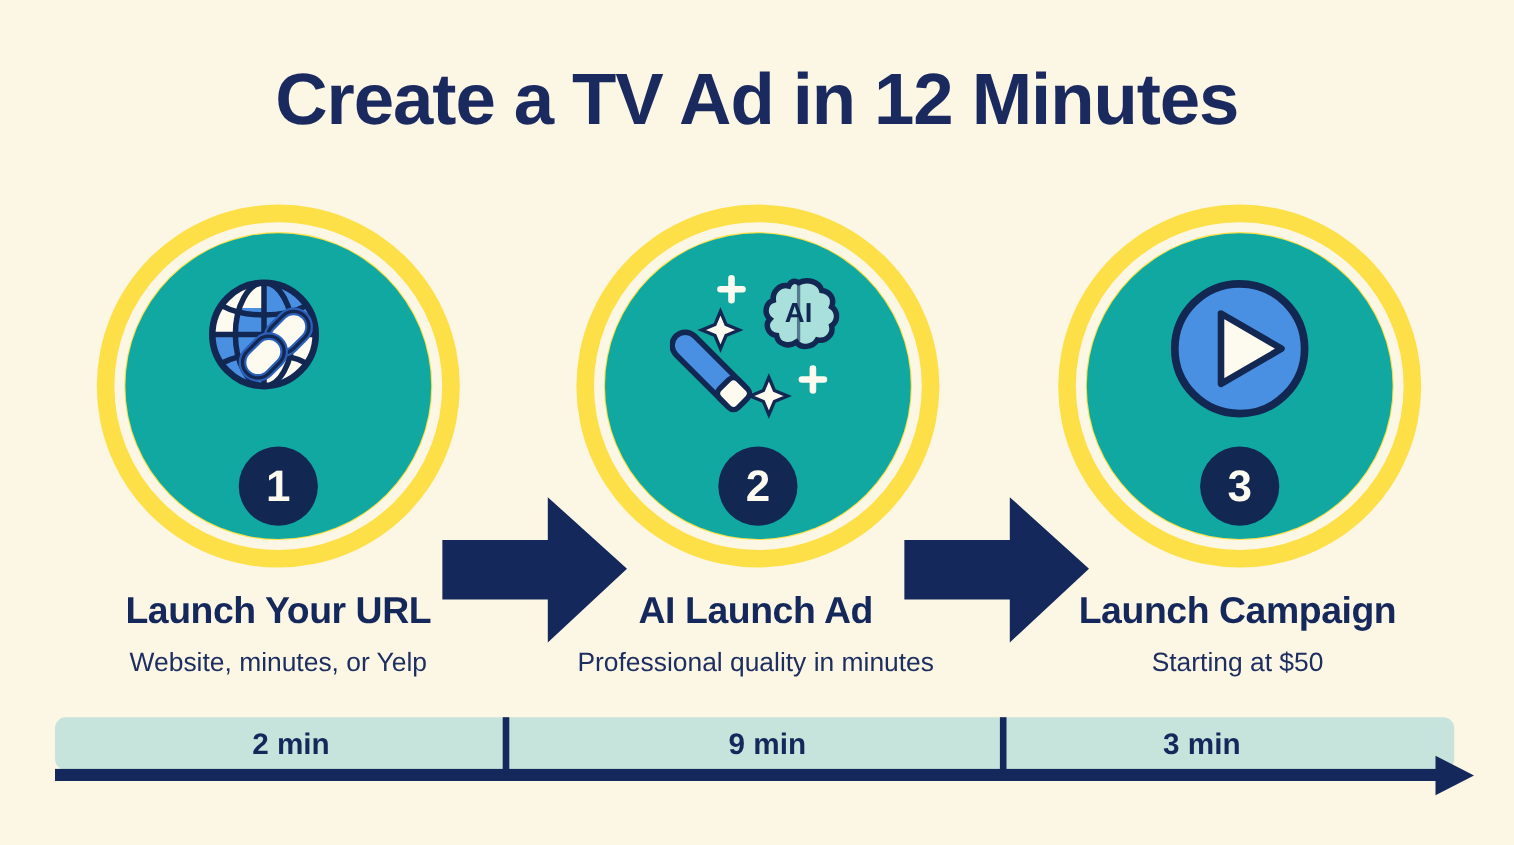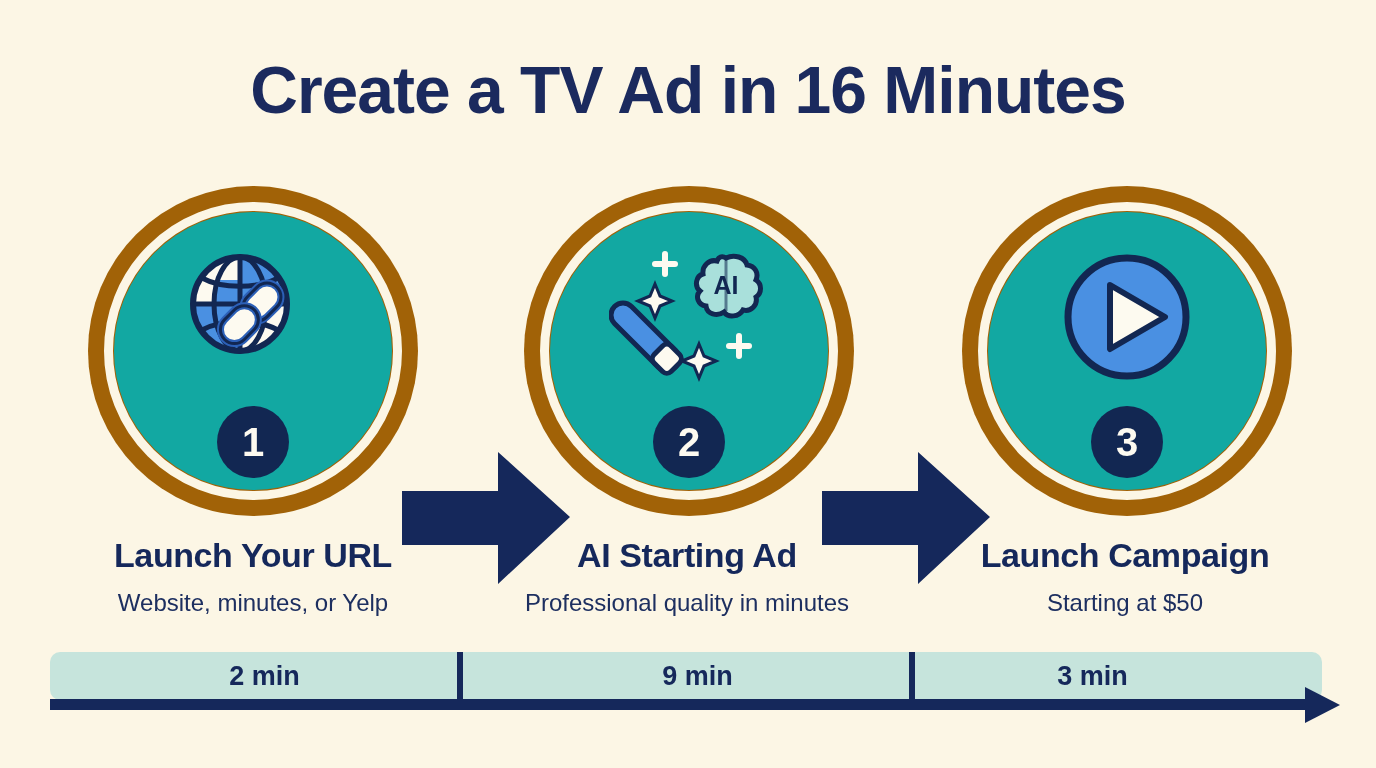--- a/index.html
+++ b/index.html
@@ -46,21 +46,21 @@
     width: 1376px;
     height: 330px;
   }
 
   .step-circle {
     position: absolute;
     top: 0;
     width: 330px;
     height: 330px;
     border-radius: 50%;
-    background: #a16207;
+    background: #fde047;
   }
   .step-circle.c1 { left: 88px; }
   .step-circle.c2 { left: 524px; }
   .step-circle.c3 { left: 962px; }
 
   
   .ring-gap {
     position: absolute;
     top: 16px; left: 16px;
     width: 298px; height: 298px;
@@ -207,21 +207,21 @@
     border-top: 18px solid transparent;
     border-bottom: 18px solid transparent;
     border-left: 35px solid #15285b;
   }
 </style>
 </head>
 <body>
 
 <div class="canvas">
 
-  <div class="title">Create a TV Ad in 16 Minutes</div>
+  <div class="title">Create a TV Ad in 12 Minutes</div>
 
   <div class="steps">
 
     <div class="step-circle c1">
       <div class="ring-gap"></div>
       <div class="disc"></div>
       <div class="icon-holder">
 
         <span>
           <svg width="150" height="150" viewBox="0 0 150 150">
@@ -321,21 +321,21 @@
       <div class="badge">3</div>
     </div>
   </div>
 
   <div class="captions">
     <div class="caption p1">
       <div class="caption-title">Launch Your URL</div>
       <div class="caption-sub">Website, minutes, or Yelp</div>
     </div>
     <div class="caption p2">
-      <div class="caption-title">AI Starting Ad</div>
+      <div class="caption-title">AI Launch Ad</div>
       <div class="caption-sub">Professional quality in minutes</div>
     </div>
     <div class="caption p3">
       <div class="caption-title">Launch Campaign</div>
       <div class="caption-sub">Starting at $50</div>
     </div>
   </div>
 
   <div class="timeline">
     <div class="timeline-bar"></div>

